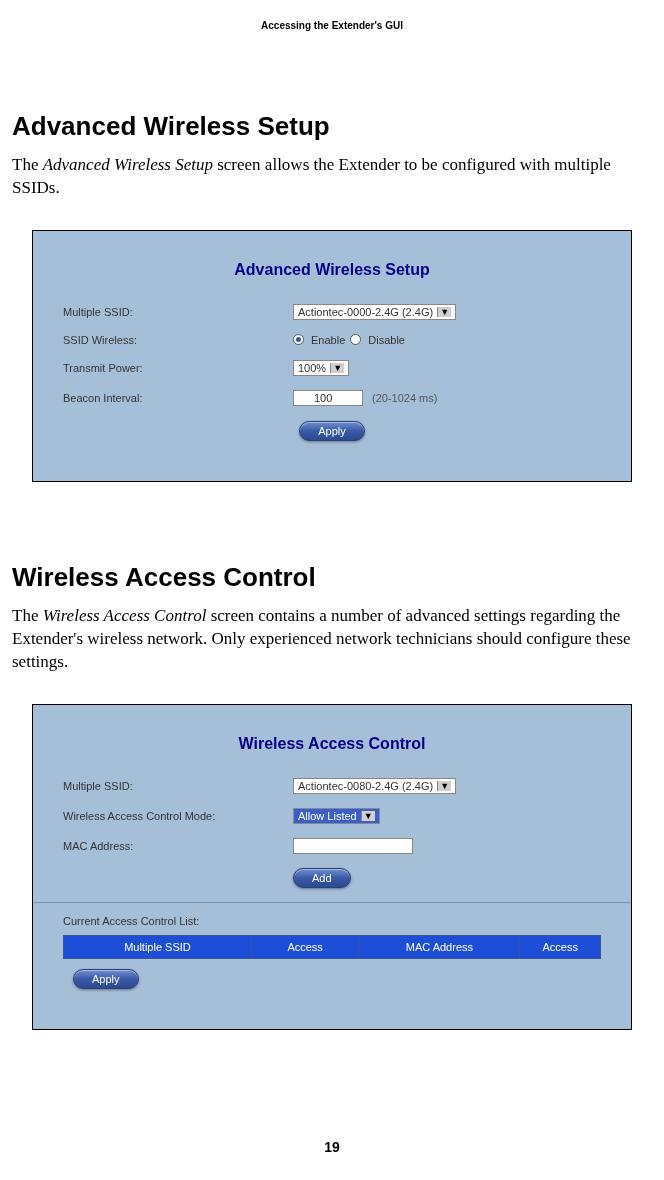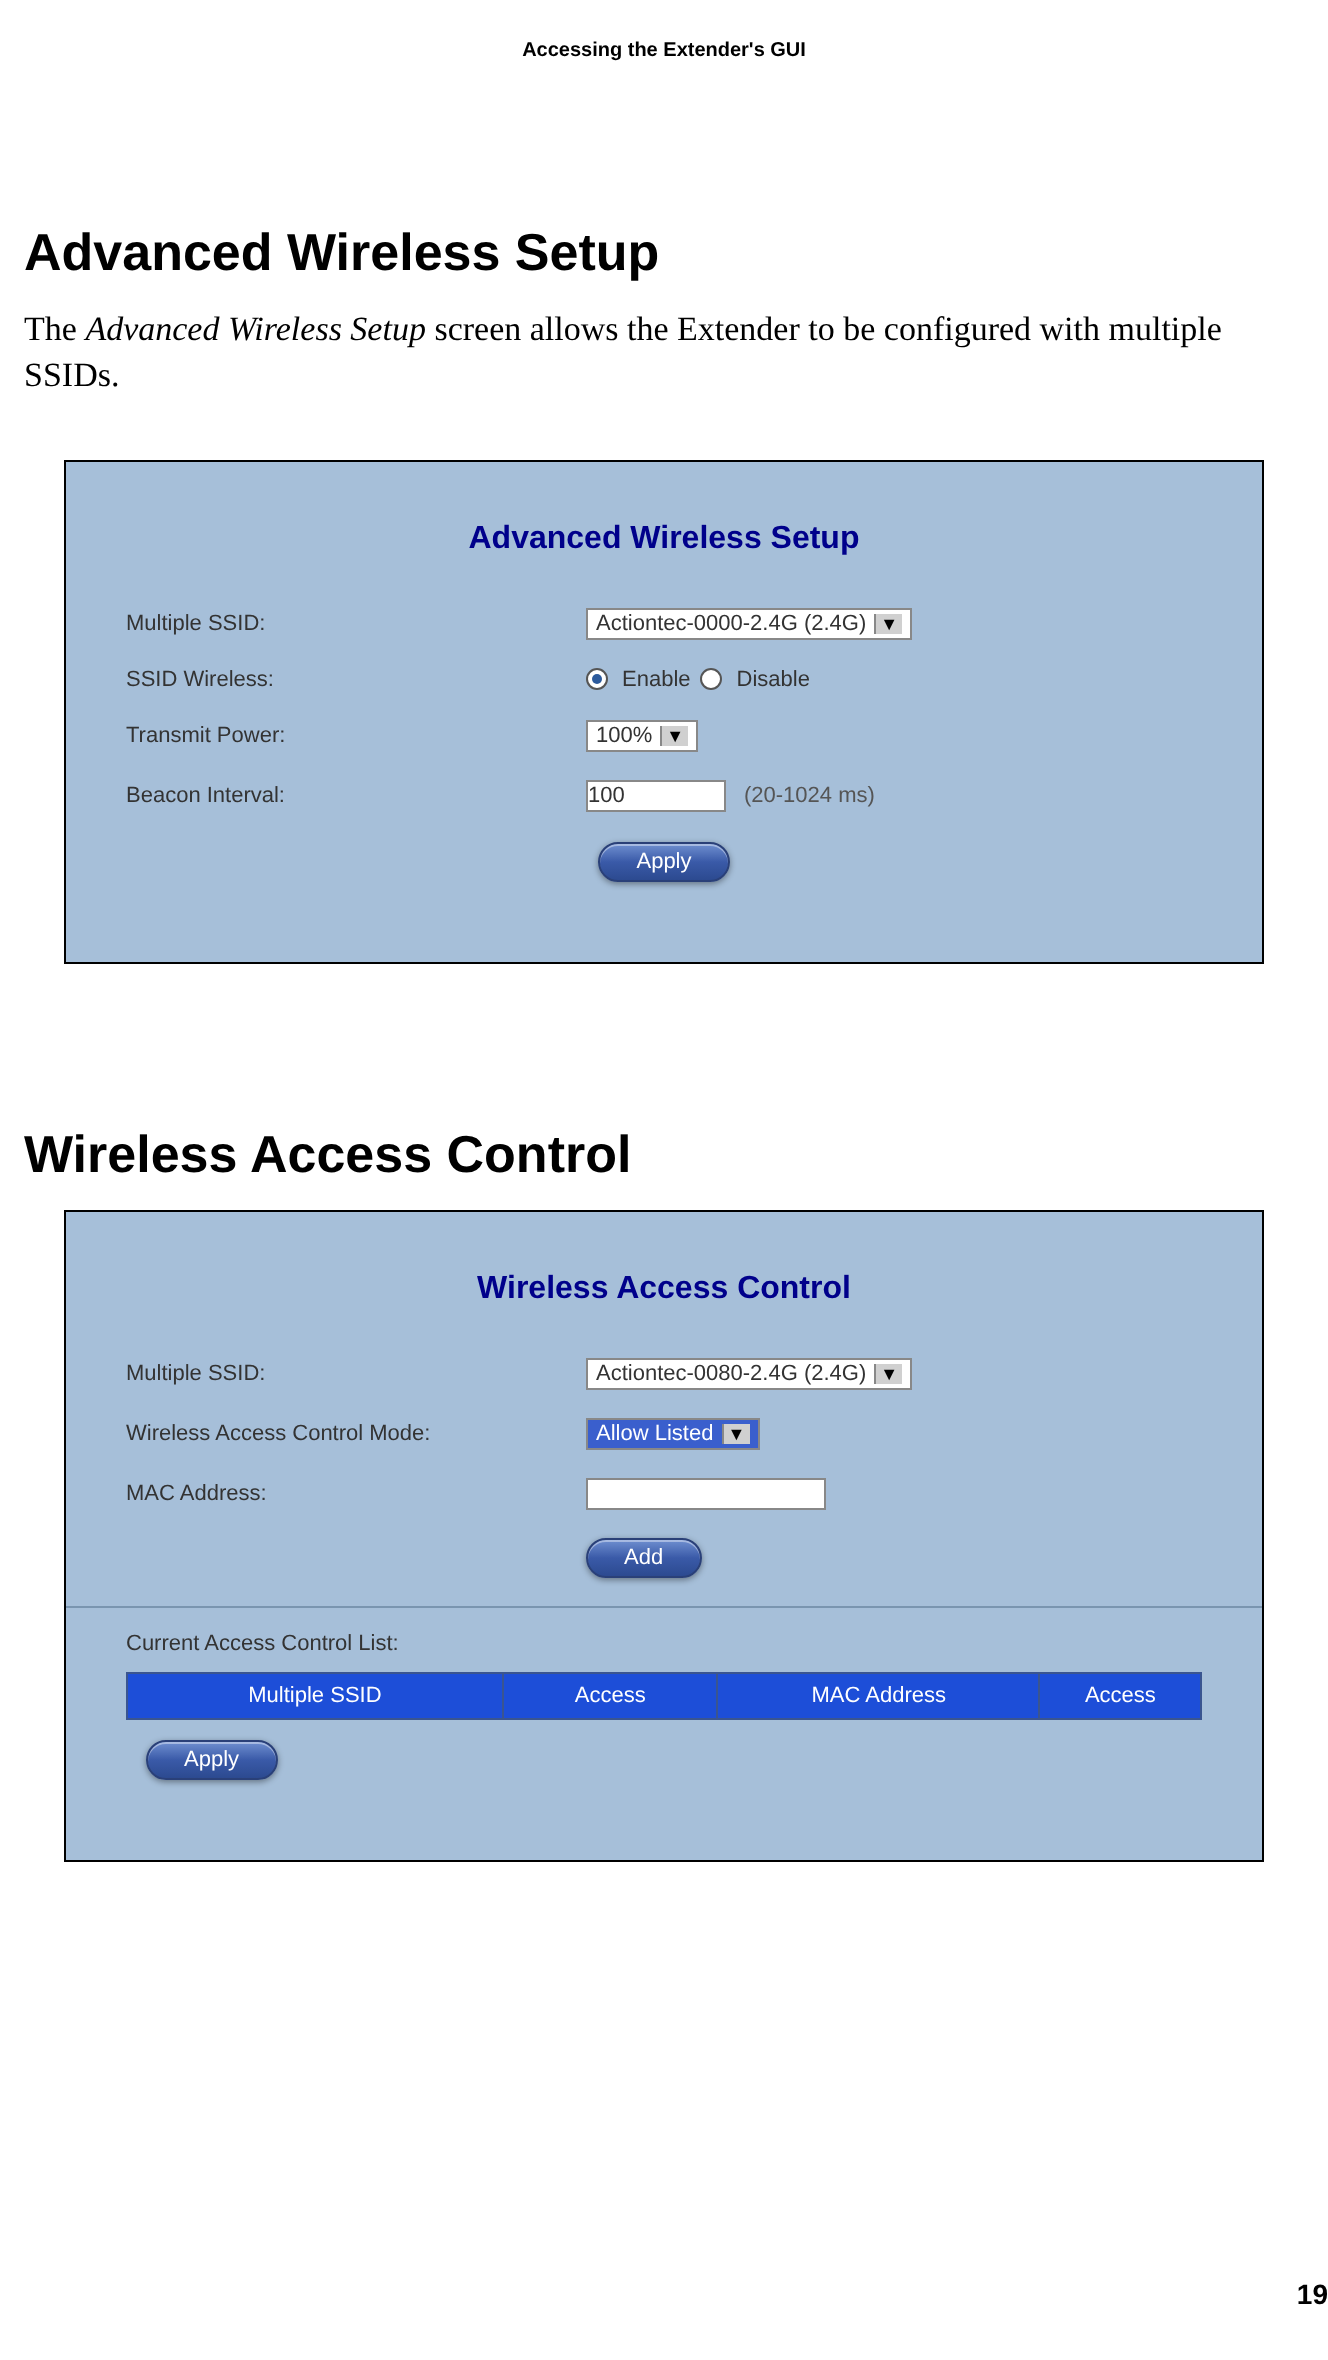--- a/index.html
+++ b/index.html
@@ -94,21 +94,21 @@
     .radio-dot {
       width: 5px; height: 5px;
       border-radius: 50%;
       background: #2c5a9c;
     }
     .text-input {
       font-family: Arial, sans-serif;
       font-size: 11px;
       background: #fff;
       border: 1px solid #888;
-      padding: 1px 0;
+      padding: 1px 20px;
       display: inline-block;
     }
     .hint {
       font-size: 11px;
       color: #555;
       margin-left: 4px;
     }
     .btn {
       display: inline-block;
       background: linear-gradient(to bottom, #6f8fd0 0%, #3a5aa8 50%, #2c4a90 100%);
@@ -141,21 +141,21 @@
     .table th {
       background: #1d4ed8;
       color: #fff;
       font-weight: normal;
       padding: 5px 8px;
       border: 1px solid #3a5590;
       text-align: center;
       margin-top: 16px;
     }
     .page-number {
-      text-align: right;
+      text-align: center;
       font-family: Arial, sans-serif;
       font-weight: bold;
       font-size: 14px;
       position: absolute;
       bottom: 25px;
       left: 0; right: 0;
       width: 664px;
     }
     .section { margin-left: 2px; margin-right: 2px; }
   </style>
@@ -214,20 +214,23 @@
     </div>
 
     <div class="btn-center">
       <span class="btn">Apply</span>
     </div>
   </div>
 </div>
 
 <div class="section">
   <h2 class="section-heading">Wireless Access Control</h2>
+  <p class="body-text">
+    <span>The </span><em>Wireless Access Control</em><span> screen contains a number of advanced settings regarding the Extender's wireless network. Only experienced network technicians should configure these settings.</span>
+  </p>
 
   <div class="panel" style="margin-bottom:40px;">
     <div class="panel-title">Wireless Access Control</div>
 
     <div class="form-row">
       <div class="form-label">Multiple SSID:</div>
       <div class="form-value">
         <span class="select-box">
           <span>Actiontec-0080-2.4G (2.4G)</span>
           <span class="select-caret">▼</span>

